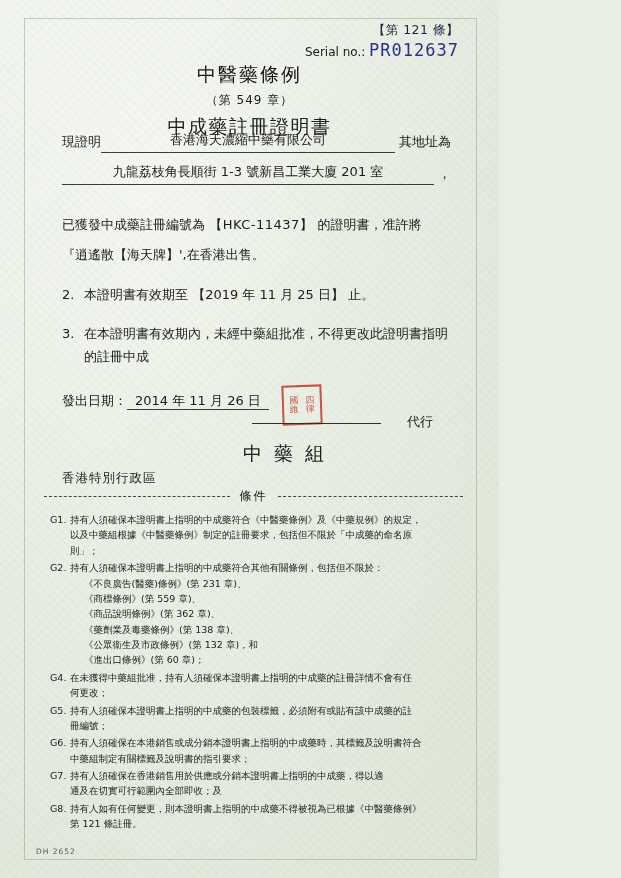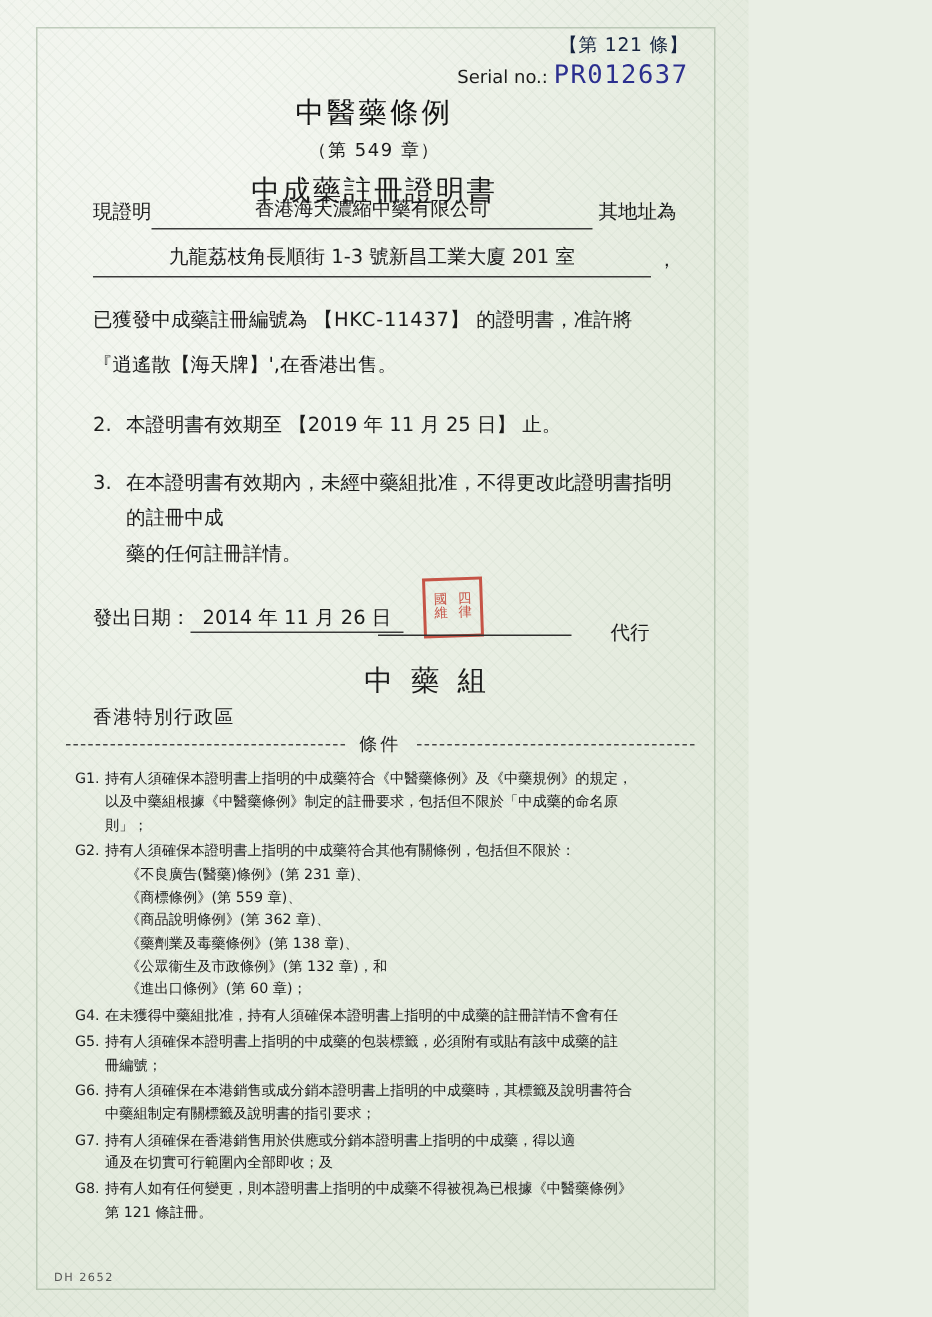--- a/index.html
+++ b/index.html
@@ -129,21 +129,21 @@
   }
   .addr-fill {
     flex: 1 1 auto;
     border-bottom: 1px solid #3a3a3a;
     text-align: center;
     padding-bottom: 1px;
   }
   .comma { flex: 0 0 auto; padding-left: 4px; }
 
   .para {
-    margin-top: 17px;
+    margin-top: 28px;
     font-size: 13px;
     line-height: 1.85;
   }
   .para .bk { letter-spacing: 0.5px; }
   .para2 { margin-top: 6px; }
 
   .item {
     display: flex;
     margin-top: 16px;
     font-size: 13px;
@@ -316,21 +316,20 @@
           <span>本證明書有效期至</span>
           <span>【2019 年 11 月 25 日】</span>
           <span>止。</span>
         </span>
       </div>
 
       <div class="item">
         <span class="item-no">3.</span>
         <span class="item-txt">
           <div>在本證明書有效期內，未經中藥組批准，不得更改此證明書指明的註冊中成</div>
-          <div>藥的任何註冊詳情。</div>
         </span>
       </div>
 
       <div class="issue">
         <span>發出日期：</span><span class="date">2014 年 11 月 26 日</span>
       </div>
     </div>
 
     <div class="sig-area">
       <div class="stamp">
@@ -375,20 +374,21 @@
             <div class="sub">《公眾衞生及市政條例》(第 132 章)，和</div>
             <div class="sub">《進出口條例》(第 60 章)；</div>
           </span>
         </div>
 
 
         <div class="cond">
           <span class="cond-id">G4.</span>
           <span class="cond-body">
             <div>在未獲得中藥組批准，持有人須確保本證明書上指明的中成藥的註冊詳情不會有任</div>
+            <div>何更改；</div>
           </span>
         </div>
 
         <div class="cond">
           <span class="cond-id">G5.</span>
           <span class="cond-body">
             <div>持有人須確保本證明書上指明的中成藥的包裝標籤，必須附有或貼有該中成藥的註</div>
             <div>冊編號；</div>
           </span>
         </div>

